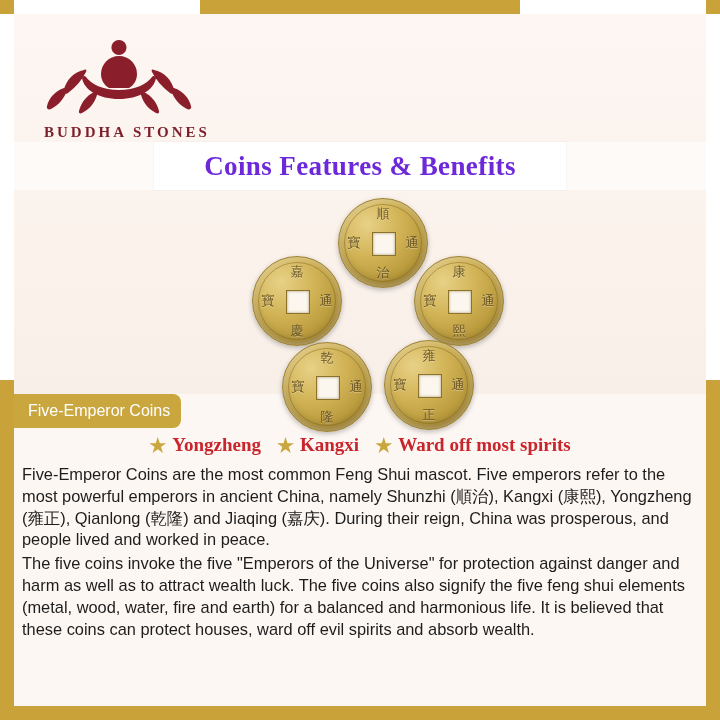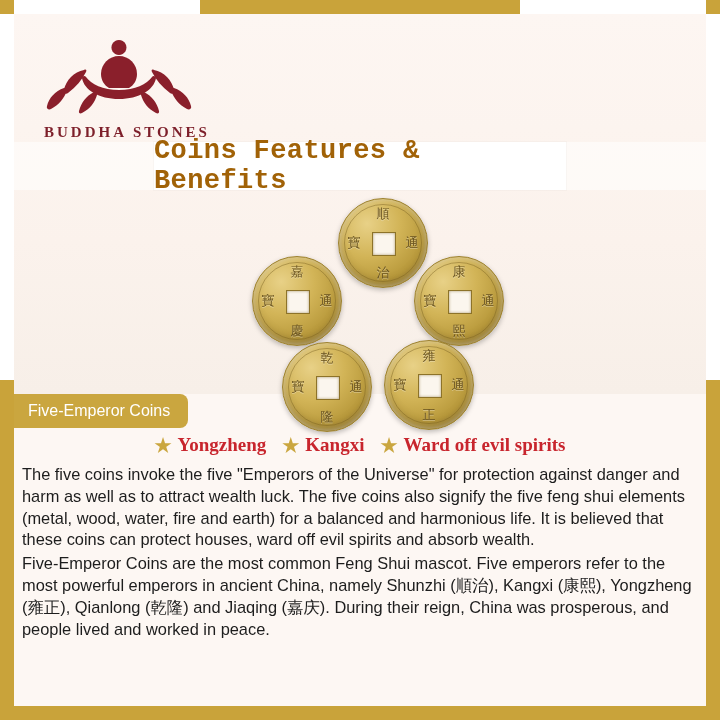--- a/index.html
+++ b/index.html
@@ -108,24 +108,24 @@
     top: 128px;
     width: 412px;
     height: 48px;
     background: #ffffff;
     display: flex;
     align-items: center;
     justify-content: center;
     box-shadow: 0 0 0 1px rgba(0,0,0,0.02);
   }
   .title-band .title-text {
-    font-family: Liberation Mono, monospace;
+    font-family: Liberation Serif, serif;
     font-weight: bold;
     font-size: 27px;
-    color: #a16207;
+    color: #6d28d9;
     letter-spacing: 0.4px;
   }
   .title-rule-left, .title-rule-right {
     position: absolute;
     top: 128px;
     height: 48px;
     width: 140px;
     background: #ffffff;
     opacity: 0.55;
   }
@@ -189,21 +189,21 @@
   .coin-4 { left: 370px; top: 146px; }
 
   
   .label-tag {
     position: absolute;
     left: 0;
     top: 380px;
     background: #caa63f;
     color: #ffffff;
     font-size: 16px;
-    padding: 8px 18px 8px 14px;
+    padding: 8px 11px 8px 14px;
     border-radius: 0 8px 8px 0;
     font-family: "Liberation Sans", sans-serif;
   }
   
   .benefits {
     position: absolute;
     left: 0; right: 0;
     top: 420px;
     display: flex;
     justify-content: center;
@@ -336,23 +336,23 @@
       <div class="benefit">
         <span class="star">★</span>
         <span>Yongzheng</span>
       </div>
       <div class="benefit">
         <span class="star">★</span>
         <span>Kangxi</span>
       </div>
       <div class="benefit">
         <span class="star">★</span>
-        <span>Ward off evil spirits</span>
+        <span>Ward off most spirits</span>
       </div>
     </div>
 
     <div class="body-copy">
+      <p>Five-Emperor Coins are the most common Feng Shui mascot. Five emperors refer to the most powerful emperors in ancient China, namely Shunzhi (順治), Kangxi (康熙), Yongzheng (雍正), Qianlong (乾隆) and Jiaqing (嘉庆). During their reign, China was prosperous, and people lived and worked in peace.</p>
       <p>The five coins invoke the five "Emperors of the Universe" for protection against danger and harm as well as to attract wealth luck. The five coins also signify the five feng shui elements (metal, wood, water, fire and earth) for a balanced and harmonious life. It is believed that these coins can protect houses, ward off evil spirits and absorb wealth.</p>
-      <p>Five-Emperor Coins are the most common Feng Shui mascot. Five emperors refer to the most powerful emperors in ancient China, namely Shunzhi (順治), Kangxi (康熙), Yongzheng (雍正), Qianlong (乾隆) and Jiaqing (嘉庆). During their reign, China was prosperous, and people lived and worked in peace.</p>
     </div>
 
   </div>
 </div>
 
 </body></html>

